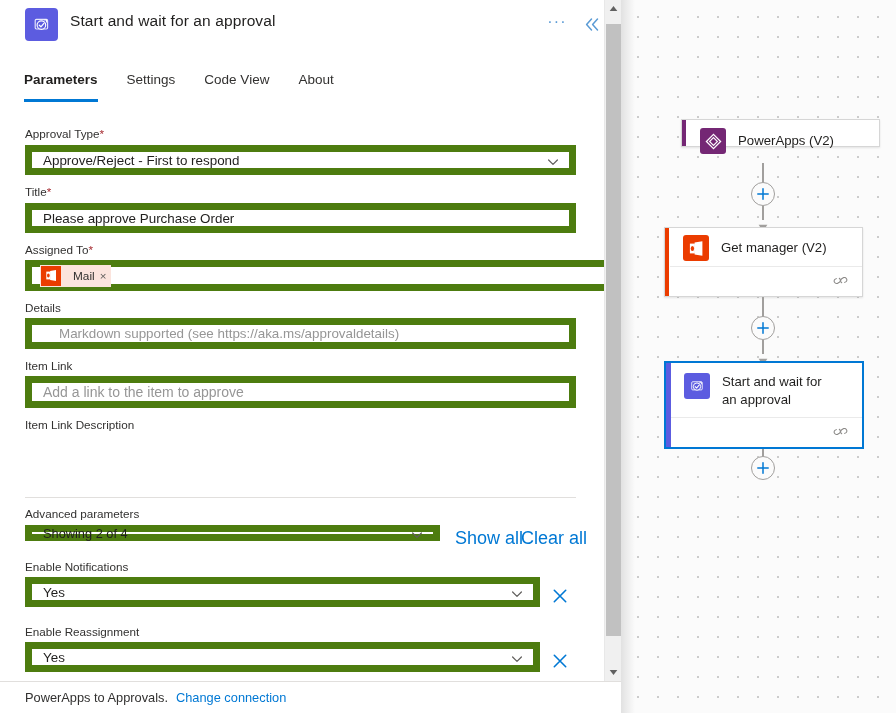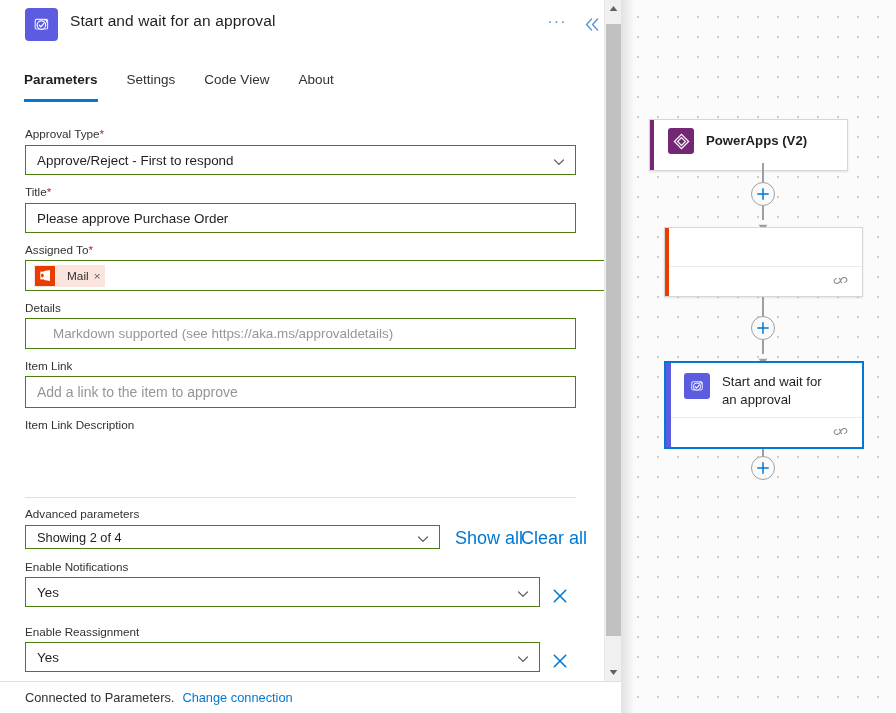--- a/index.html
+++ b/index.html
@@ -62,21 +62,21 @@
     height: 2.6px; background: #0078d4;
   }
 
   
   .flabel {
     position: absolute; font-size: 11.7px; color: #323130; white-space: nowrap;
   }
   .req { color: #a4262c; }
   .fbox {
     position: absolute; left: 25px;
-    border: 1px solid #4d7c0f; background: #fff;
+    border: 7px solid #4d7c0f; background: #fff;
     display: flex; align-items: center;
   }
   .fval {
     font-size: 13.4px; color: #201f1e; padding-left: 11px;
     white-space: nowrap; overflow: hidden;
   }
   .fval.ph { color: #969696; }
   .caret {
     position: absolute; right: 10px; top: 50%; transform: translateY(-50%);
     width: 12px; height: 12px; pointer-events: none;
@@ -252,21 +252,21 @@
       <div class="flabel" style="left:25px; top:359px;">Item Link</div>
       <div class="fbox" style="top:376px; width:551px; height:32px;">
         <span class="fval ph" style="font-size:14px;text-align:right;">Add a link to the item to approve</span>
       </div>
 
       <div class="flabel" style="left:25px; top:418px;">Item Link Description</div>
 
       <div class="divider" style="top:497px;"></div>
 
       <div class="flabel" style="left:25px; top:507px;">Advanced parameters</div>
-      <div class="fbox" style="top:525px; width:415px; height:24px;">
+      <div class="fbox" style="top:525px; width:415px; height:16px;">
         <span class="fval" style="font-size:12.8px;">Showing 2 of 4</span>
         <span class="caret">
           <svg width="12" height="12" viewBox="0 0 12 12">
               <path d="M1.6 4 L6 8.4 L10.4 4" fill="none" stroke="#605e5c" stroke-width="1.2" stroke-linecap="round" stroke-linejoin="round"></path>
             </svg>
         </span>
       </div>
       <div class="lnk" style="position:absolute; left:455px; top:528px;">Show all</div>
       <div class="lnk" style="position:absolute; left:521px; top:528px;">Clear all</div>
 
@@ -296,21 +296,21 @@
       </div>
       <div class="clearx" style="left:551px; top:652px;">
         <svg width="18" height="18" viewBox="0 0 18 18">
             <path d="M3.3 3.3 L14.7 14.7 M14.7 3.3 L3.3 14.7" stroke="#0078d4" stroke-width="1.6" stroke-linecap="round"></path>
           </svg>
       </div>
 
     </div>
 
     <div class="footer-bar">
-      <span>Connected to Parameters.</span>
+      <span>PowerApps to Approvals.</span>
       <span class="lnk">Change connection</span>
     </div>
 
     <div id="vscroll">
       <div class="sb-arrow" id="sb-up">
         <svg width="9" height="7" viewBox="0 0 9 7">
             <path d="M4.5 1 L8.3 6 L0.7 6 Z" fill="#606060"></path>
           </svg>
       </div>
       <div id="sb-thumb"></div>
@@ -318,21 +318,21 @@
         <svg width="9" height="7" viewBox="0 0 9 7">
             <path d="M4.5 6 L0.7 1 L8.3 1 Z" fill="#606060"></path>
           </svg>
       </div>
     </div>
   </div>
 
   <div id="canvas">
     <div id="canvas-shadow"></div>
 
-    <div class="node" style="left:28px; top:119px; width:199px; height:52px;font-weight:bold;">
+    <div class="node" style="left:60px; top:119px; width:199px; height:28px;">
       <div class="node-accent" style="background:#742774;"></div>
       <div class="node-head" style="height:42px;">
         <span class="node-ico" style="background:#742774;">
           <svg width="17" height="17" viewBox="0 0 17 17">
             <path d="M8.5 1.4 L15.6 8.5 L8.5 15.6 L1.4 8.5 Z" fill="none" stroke="#ffffff" stroke-width="1.25"></path>
             <path d="M8.5 4.6 L12.4 8.5 L8.5 12.4 L4.6 8.5 Z" fill="none" stroke="#ffffff" stroke-width="1.1"></path>
           </svg>
         </span>
         <span class="node-title">PowerApps (V2)</span>
       </div>
@@ -346,20 +346,30 @@
     </div>
     <div class="connector" style="left:141px; top:206px; height:14px;"></div>
     <div class="arrowhead" style="left:137px; top:218px;">
       <svg width="10" height="8" viewBox="0 0 10 8">
           <path d="M5 7.5 L0.6 0.8 L9.4 0.8 Z" fill="#a19f9d"></path>
         </svg>
     </div>
 
     <div class="node" style="left:43px; top:227px; width:199px; height:70px;">
       <div class="node-accent" style="background:#eb3c00;"></div>
+      <div class="node-head" style="height:40px;">
+        <span class="node-ico" style="background:#eb3c00;">
+          <svg width="17" height="17" viewBox="0 0 17 17">
+            <path d="M6.6 2.6 L14.4 1.3 L14.4 15.7 L6.6 14.4 Z" fill="#ffffff"></path>
+            <rect x="1.9" y="3.6" width="5" height="9.8" fill="#ffffff"></rect>
+            <ellipse cx="4.4" cy="8.5" rx="1.7" ry="2.5" fill="#eb3c00"></ellipse>
+          </svg>
+        </span>
+        <span class="node-title">Get manager (V2)</span>
+      </div>
       <div class="node-foot">
         <span>
           <svg width="15" height="13" viewBox="0 0 15 13">
             <path d="M6.3 4.2 A2.4 2.4 0 0 1 6.3 8.2 L4.3 9.4 A2.4 2.4 0 0 1 1.9 5.4 L3.3 4.6" fill="none" stroke="#8a8886" stroke-width="1.05" stroke-linecap="round"></path>
             <path d="M8.7 8.8 A2.4 2.4 0 0 1 8.7 4.8 L10.7 3.6 A2.4 2.4 0 0 1 13.1 7.6 L11.7 8.4" fill="none" stroke="#8a8886" stroke-width="1.05" stroke-linecap="round"></path>
           </svg>
         </span>
       </div>
     </div>
 

